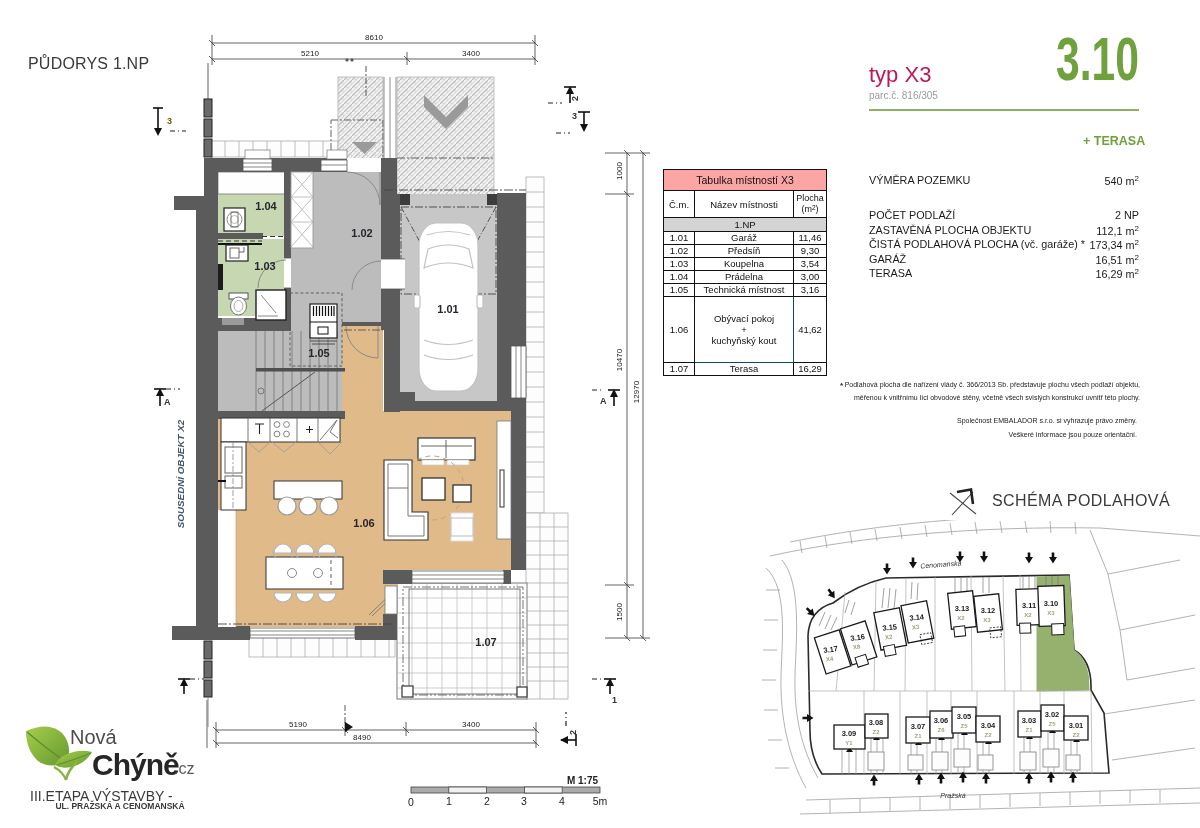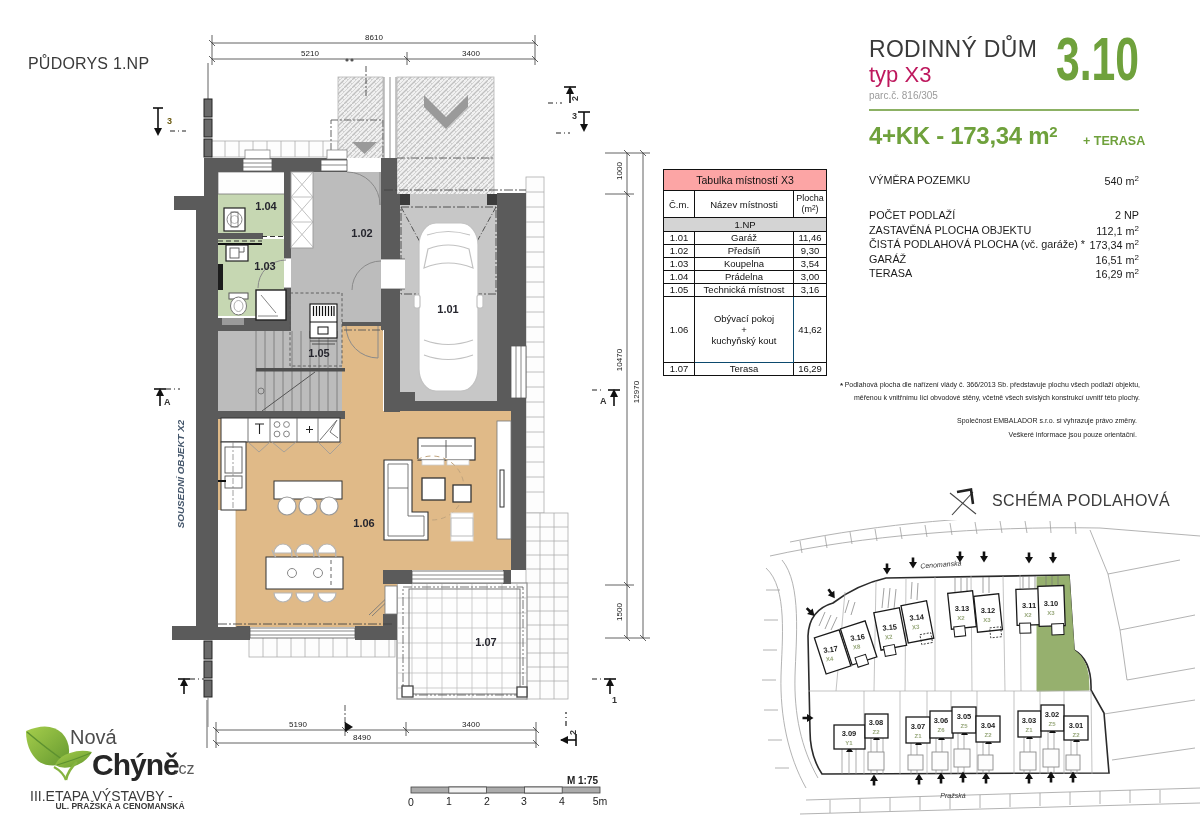--- a/index.html
+++ b/index.html
@@ -493,31 +493,29 @@
     <text x="411" y="806">0</text>
           <text x="449" y="805">1</text>
           <text x="487" y="805">2</text>
     <text x="524" y="805">3</text>
           <text x="562" y="805">4</text>
           <text x="600" y="805">5m</text>
   </g>
 </g>
 </svg>
 
-<div class="abs" style="left:869px;top:36px;font-size:23px;color:#3a3a3a;letter-spacing:0.3px;">RODINNÝ DŮM</div>
 
 <div class="abs" style="left:869px;top:62px;font-size:22px;color:#be185d;">typ X3</div>
 
 <div class="abs" style="left:869px;top:90px;font-size:10px;color:#9b9b9b;">parc.č. 816/305</div>
 
 <div class="abs" style="left:1019px;top:24px;width:120px;font-size:61px;font-weight:bold;color:#6fa13c;transform:scaleX(0.70);transform-origin:100% 0;text-align:right;">3.10</div>
 
 <div class="abs" style="left:869px;top:109px;width:270px;height:1.6px;background:#8cb164;"></div>
 
-<div class="abs" style="left:869px;top:122px;font-size:24px;font-weight:bold;color:#6fa13c;letter-spacing:-0.3px;">4+KK - 173,34 m<span style="font-size:15px;vertical-align:7px;">2</span></div>
 
 <div class="abs" style="left:1083px;top:134px;font-size:12.5px;font-weight:bold;color:#6fa13c;">+ TERASA</div>
 
 <table class="abs" style="left:663px;top:169px;border-collapse:collapse;color:#111;text-align:center;border:1.6px solid #111;table-layout:fixed;width:163px;" cellspacing="0" cellpadding="0">
   <colgroup>
         <col style="width:31px">
         <col style="width:99px">
         <col style="width:33px">
       </colgroup>
   <tbody>

